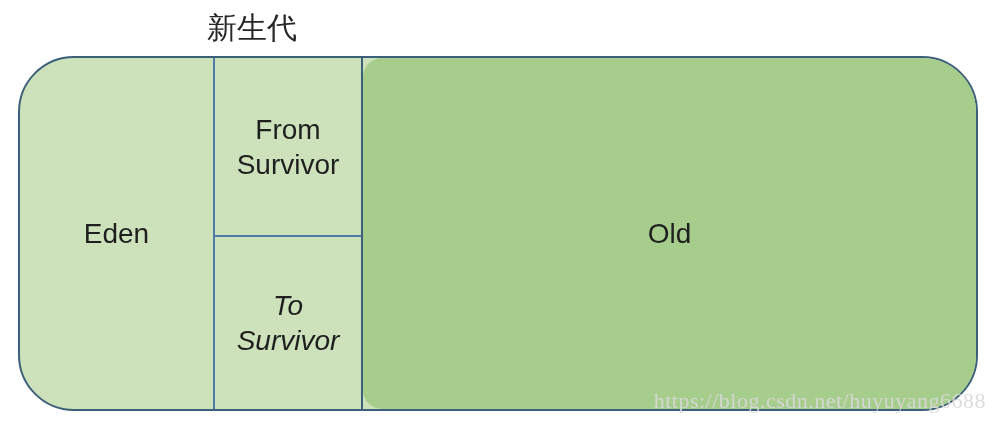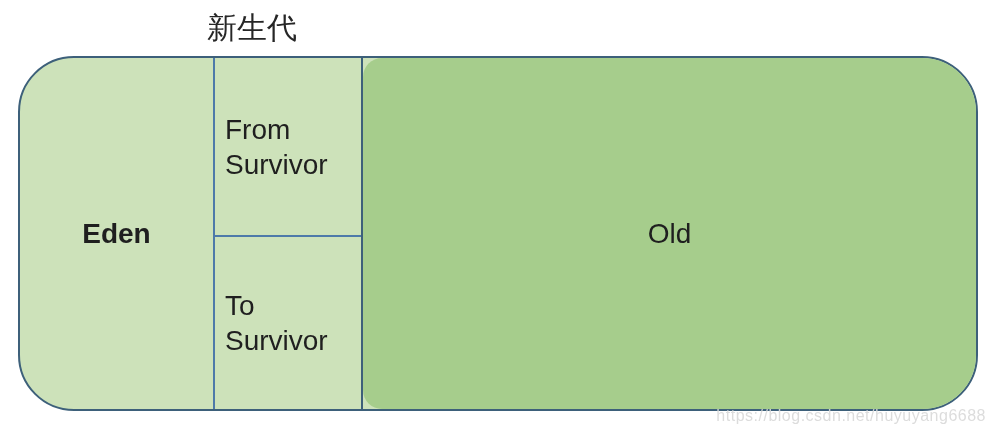--- a/index.html
+++ b/index.html
@@ -37,57 +37,60 @@
     background:var(--light-green);
     border:2.5px solid var(--outer-border);
     border-radius:56px;
     overflow:hidden;
     display:flex;
   }
   .region{
     display:flex;
     align-items:center;
     justify-content:center;
+    text-align:center;
     font-size:28px;
     line-height:35px;
     color:var(--text);
   }
-  .eden{width:193px;flex:0 0 193px;font-weight:bold;}
+  .eden{width:193px;flex:0 0 193px;}
   .survivor-col{
     flex:0 0 150px;
     width:150px;
     display:flex;
     flex-direction:column;
     border-left:2.5px solid var(--inner-divider);
     border-right:2.5px solid var(--outer-border);
   }
   .survivor-col .from{
     flex:0 0 179px;
     border-bottom:2.5px solid var(--inner-divider);
     padding:0 10px;
   }
   .survivor-col .to{
     flex:1 1 auto;
     padding:0 10px;
+    font-style:italic;
   }
   .old-region{
     flex:1 1 auto;
     background:var(--dark-green);
     border-radius:19px;
   }
   .watermark{
     position:absolute;
     right:8px;
-    bottom:1px;
-    font-size:16px;
+    bottom:12px;
+    font-size:22px;
     color:var(--watermark);
     opacity:0.9;
     letter-spacing:0.5px;
     white-space:nowrap;
     pointer-events:none;
+    font-family:Liberation Serif, serif;
   }
 </style>
 </head>
 <body>
 
 <div class="canvas">
 
   <div class="gen-title young">新生代</div>
 
 

